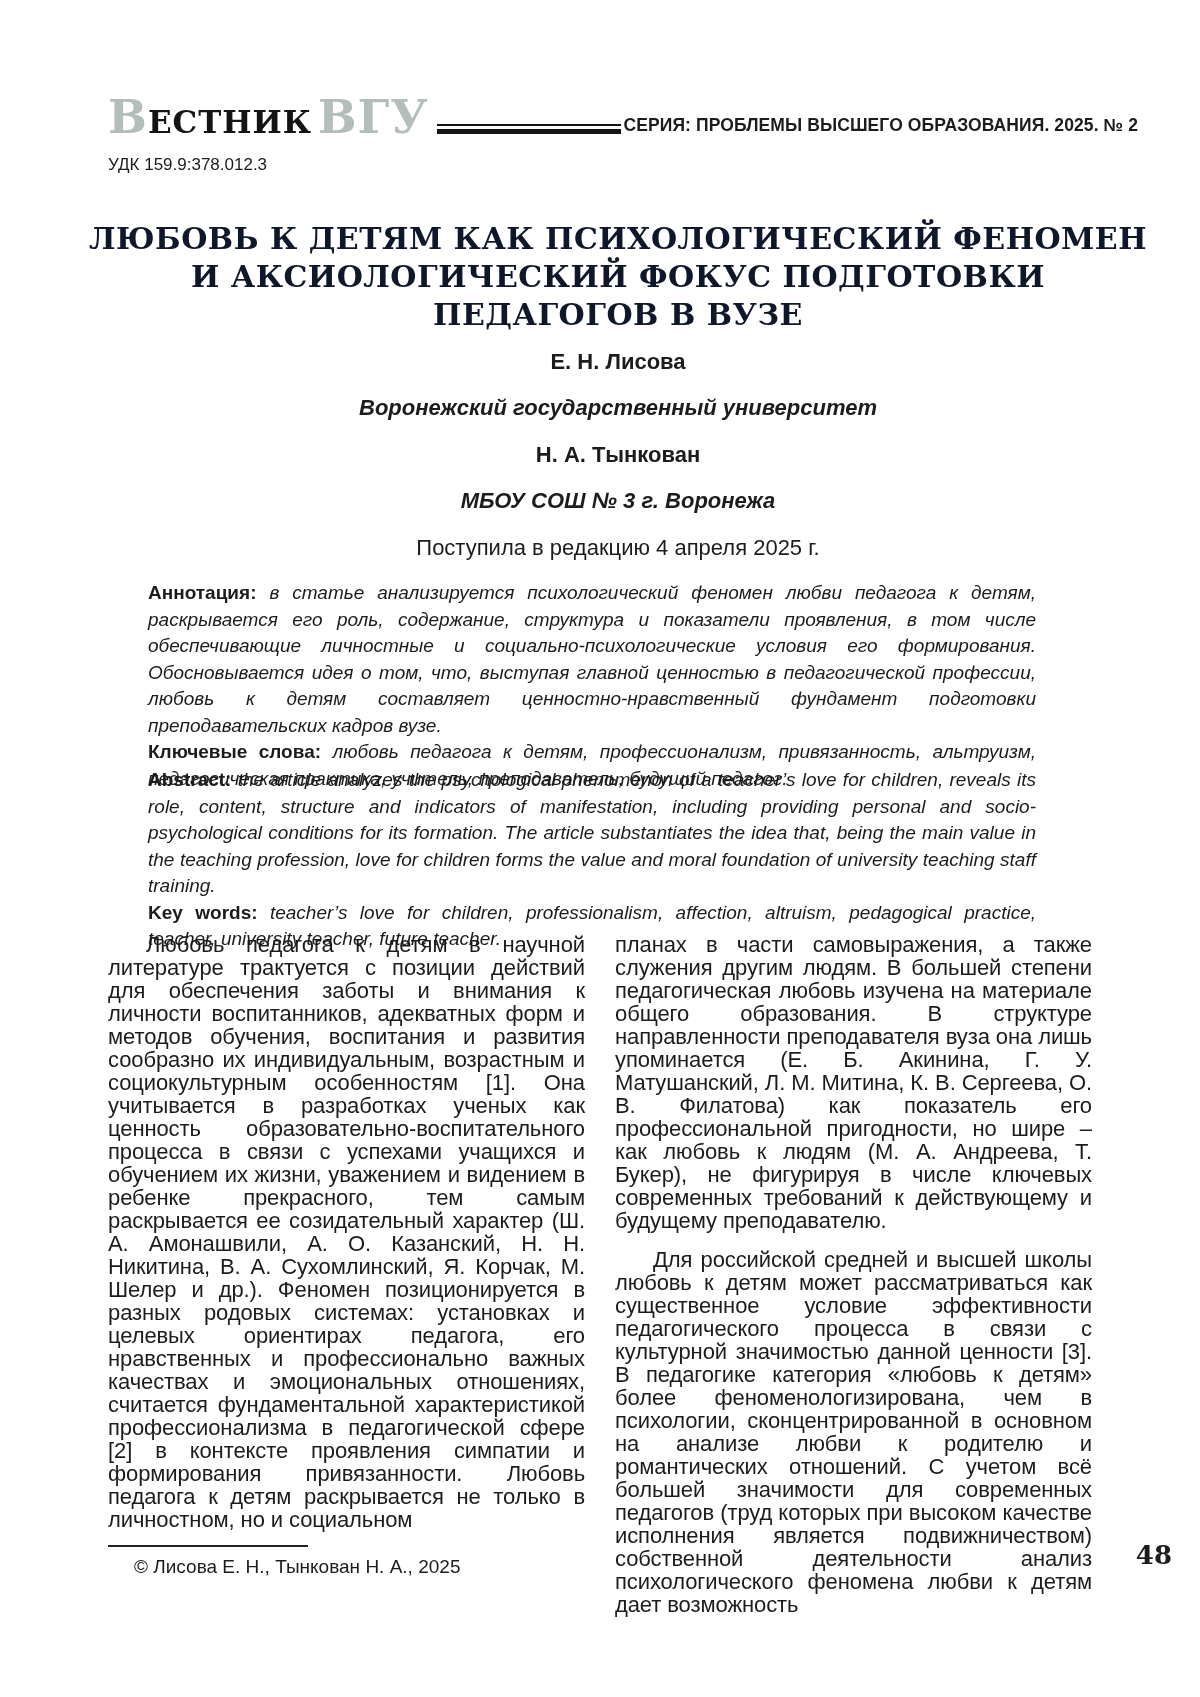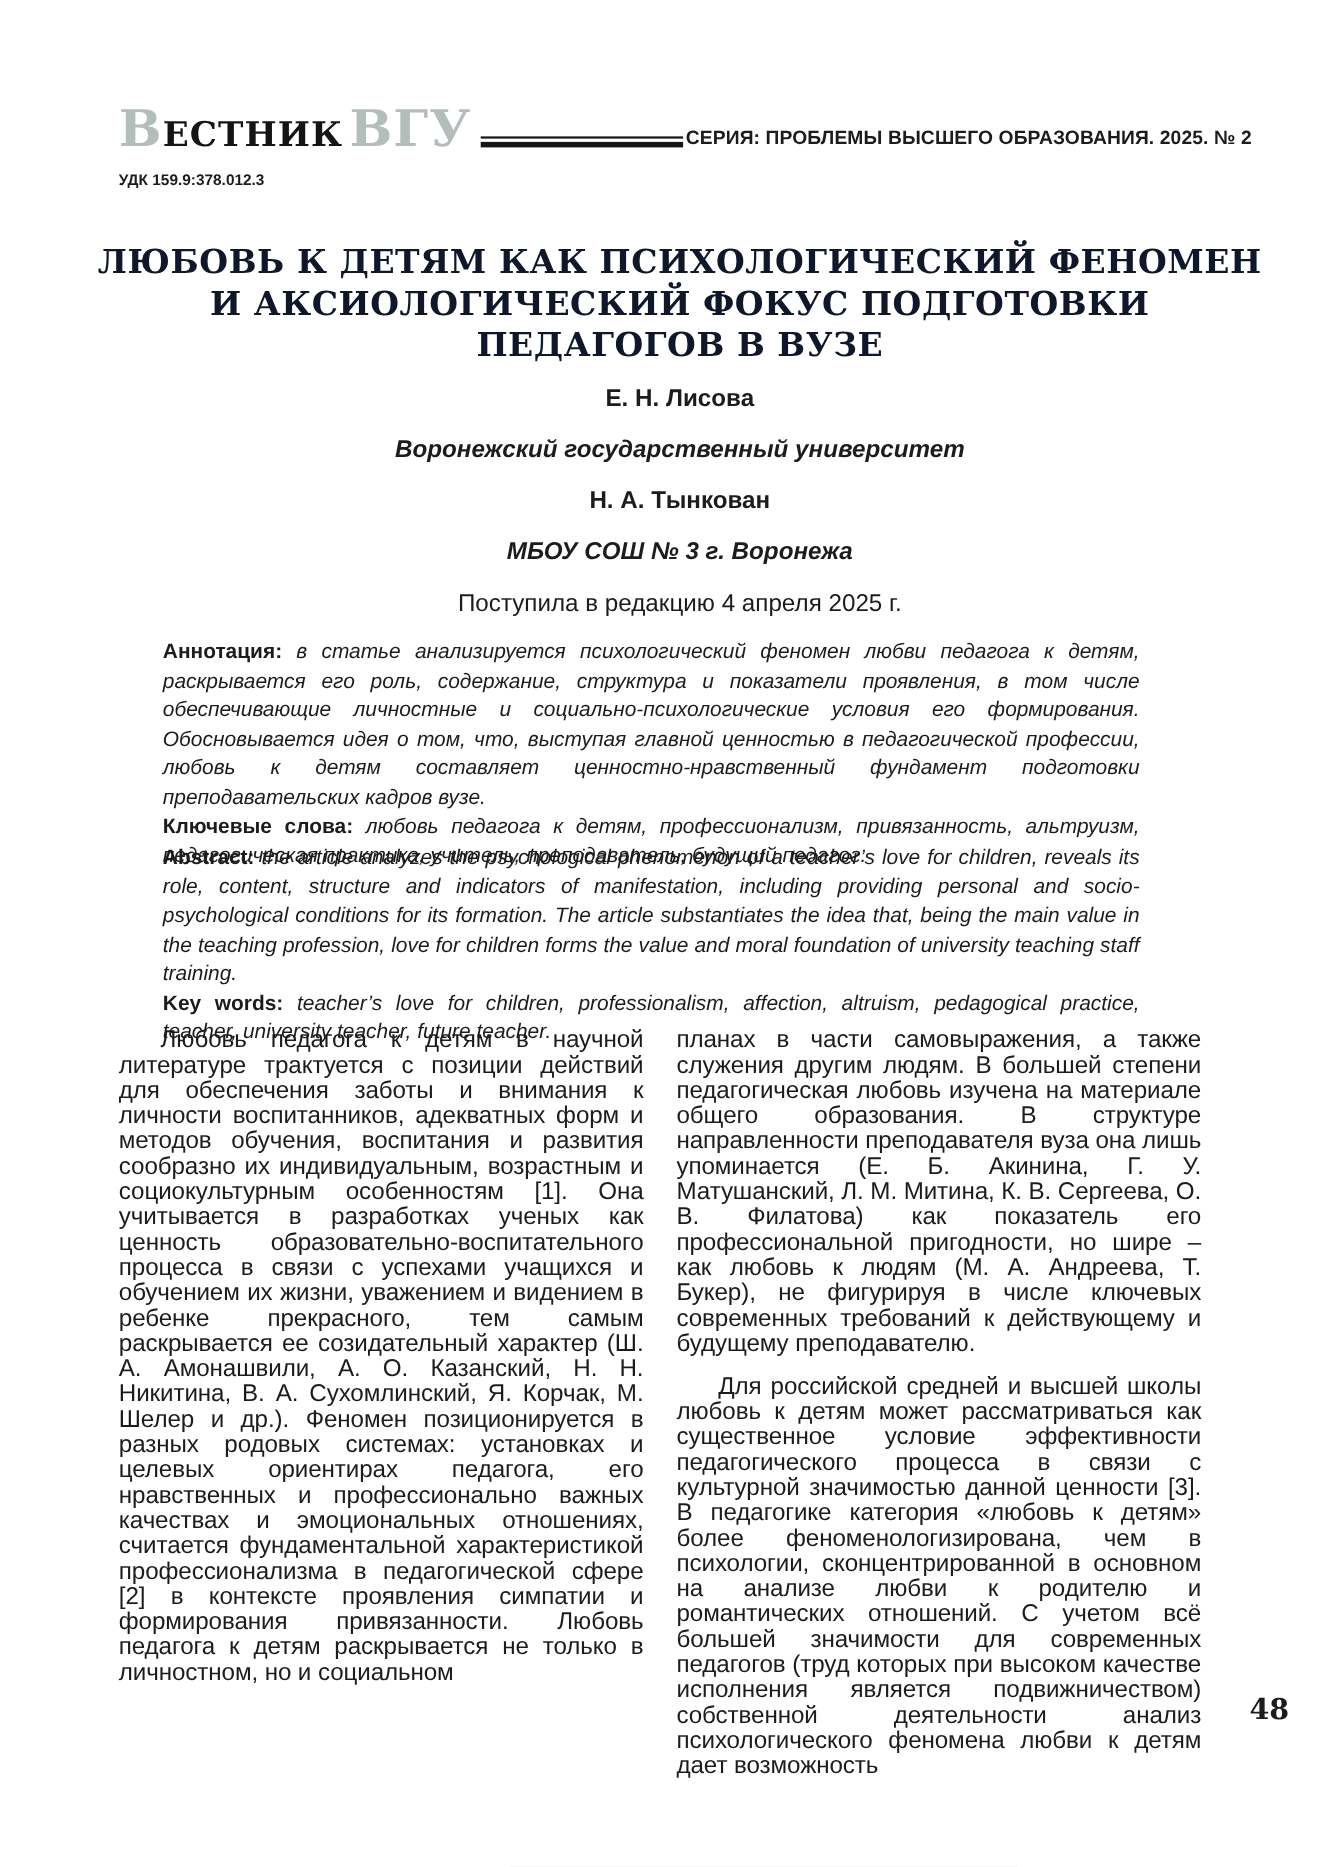--- a/index.html
+++ b/index.html
@@ -25,21 +25,21 @@
   .header-rule{
     flex:1;height:10px;margin:0 2px 6px 8px;
     border-top:2px solid #141414;
     border-bottom:5px solid #141414;
     box-sizing:border-box;
   }
   .series{
     white-space:nowrap;font-weight:700;font-size:17.5px;
     margin-bottom:4px;letter-spacing:0.1px;
   }
-  .udc{position:absolute;top:155px;left:108px;font-weight:700;font-size:14px;}
+  .udc{position:absolute;top:155px;left:108px;font-weight:400;font-size:17px;}
   
   .title{
     position:absolute;top:200px;left:60px;right:60px;
     text-align:center;
     font-family:"DejaVu Serif",serif;font-weight:700;
     font-size:30px;line-height:38px;letter-spacing:0.5px;
     color:#0f172a;
   }
   .byline{position:absolute;left:0;right:0;text-align:center;font-size:22px;}
   .author{font-weight:700;}
@@ -126,20 +126,24 @@
   </section>
 
   <section class="abstract-block abstract-en">
     <p><b>Abstract:</b><span> the article analyzes the psychological phenomenon of a teacher’s love for children, reveals its role, content, structure and indicators of manifestation, including providing personal and socio-psychological conditions for its formation. The article substantiates the idea that, being the main value in the teaching profession, love for children forms the value and moral foundation of university teaching staff training.</span></p>
     <p><b>Key words:</b><span> teacher’s love for children, professionalism, affection, altruism, pedagogical practice, teacher, university teacher, future teacher.</span></p>
   </section>
 
   <main class="columns">
     <div class="col">
       <p class="body-p indent" lang="ru">Любовь педагога к детям в научной литературе трактуется с позиции действий для обеспечения заботы и внимания к личности воспитанников, адекватных форм и методов обучения, воспитания и развития сообразно их индивидуальным, возрастным и социокультурным особенностям [1]. Она учитывается в разработках ученых как ценность образовательно-воспитательного процесса в связи с успехами учащихся и обучением их жизни, уважением и видением в ребенке прекрасного, тем самым раскрывается ее созидательный характер (Ш. А. Амонашвили, А. О. Казанский, Н. Н. Никитина, В. А. Сухомлинский, Я. Корчак, М. Шелер и др.). Феномен позиционируется в разных родовых системах: установках и целевых ориентирах педагога, его нравственных и профессионально важных качествах и эмоциональных отношениях, считается фундаментальной характеристикой профессионализма в педагогической сфере [2] в контексте проявления симпатии и формирования привязанности. Любовь педагога к детям раскрывается не только в личностном, но и социальном</p>
+      <div class="footnote">
+        <div class="footnote-rule"></div>
+        <div class="footnote-text">© Лисова Е. Н., Тынкован Н. А., 2025</div>
+      </div>
     </div>
     <div class="col">
       <p class="body-p" lang="ru">планах в части самовыражения, а также служения другим людям. В большей степени педагогическая любовь изучена на материале общего образования. В структуре направленности преподавателя вуза она лишь упоминается (Е. Б. Акинина, Г. У. Матушанский, Л. М. Митина, К. В. Сергеева, О. В. Филатова) как показатель его профессиональной пригодности, но шире – как любовь к людям (М. А. Андреева, Т. Букер), не фигурируя в числе ключевых современных требований к действующему и будущему преподавателю.</p>
       <p class="body-p indent" lang="ru">Для российской средней и высшей школы любовь к детям может рассматриваться как существенное условие эффективности педагогического процесса в связи с культурной значимостью данной ценности [3]. В педагогике категория «любовь к детям» более феноменологизирована, чем в психологии, сконцентрированной в основном на анализе любви к родителю и романтических отношений. С учетом всё большей значимости для современных педагогов (труд которых при высоком качестве исполнения является подвижничеством) собственной деятельности анализ психологического феномена любви к детям дает возможность</p>
     </div>
   </main>
 
   <footer class="page-footer">
     <span class="page-number">48</span>
     <span class="footer-rule"></span>

